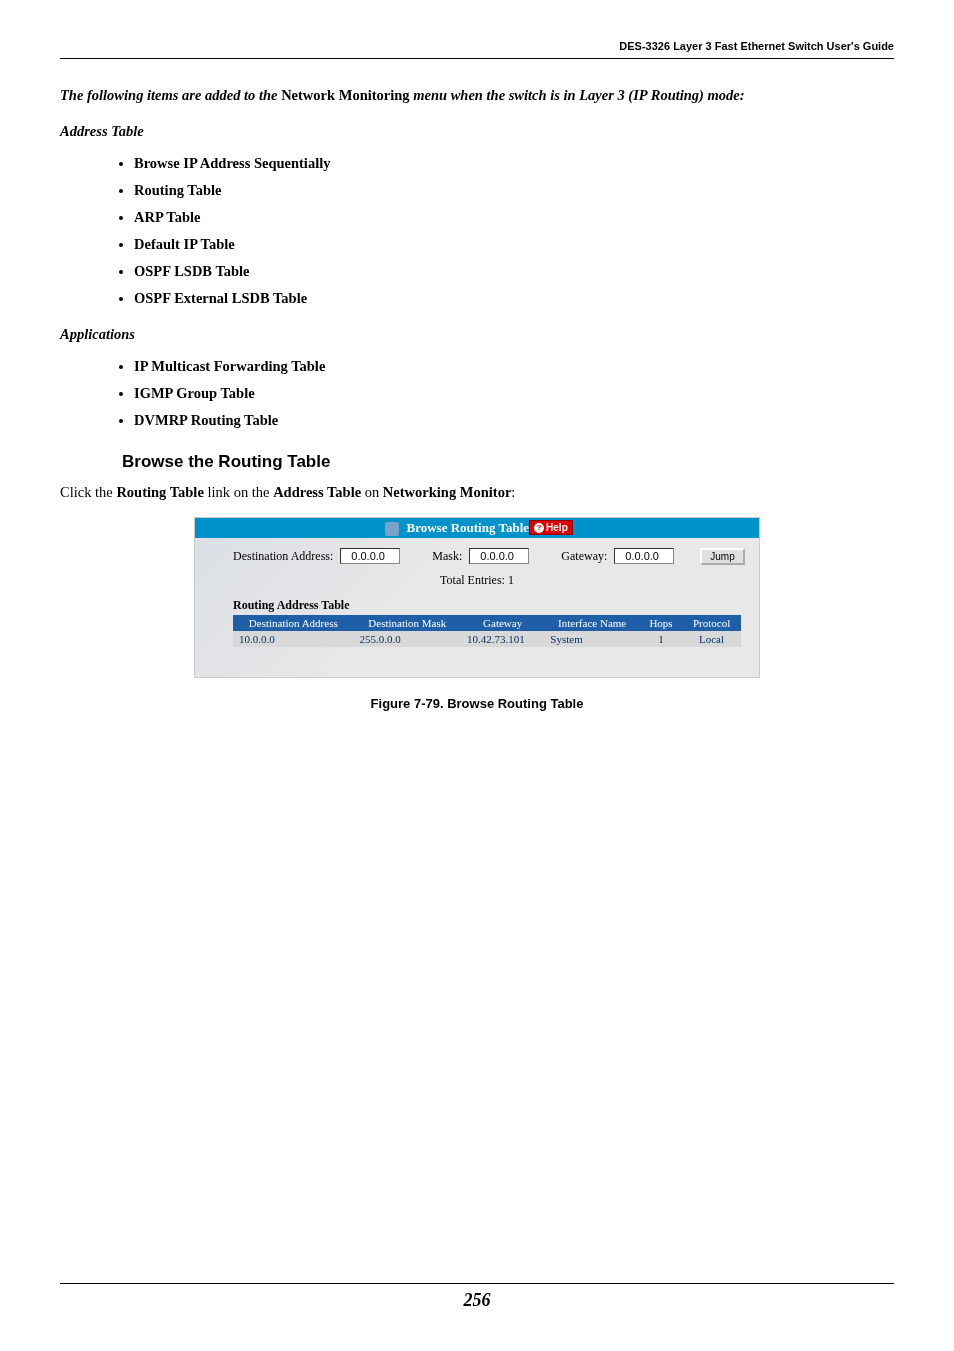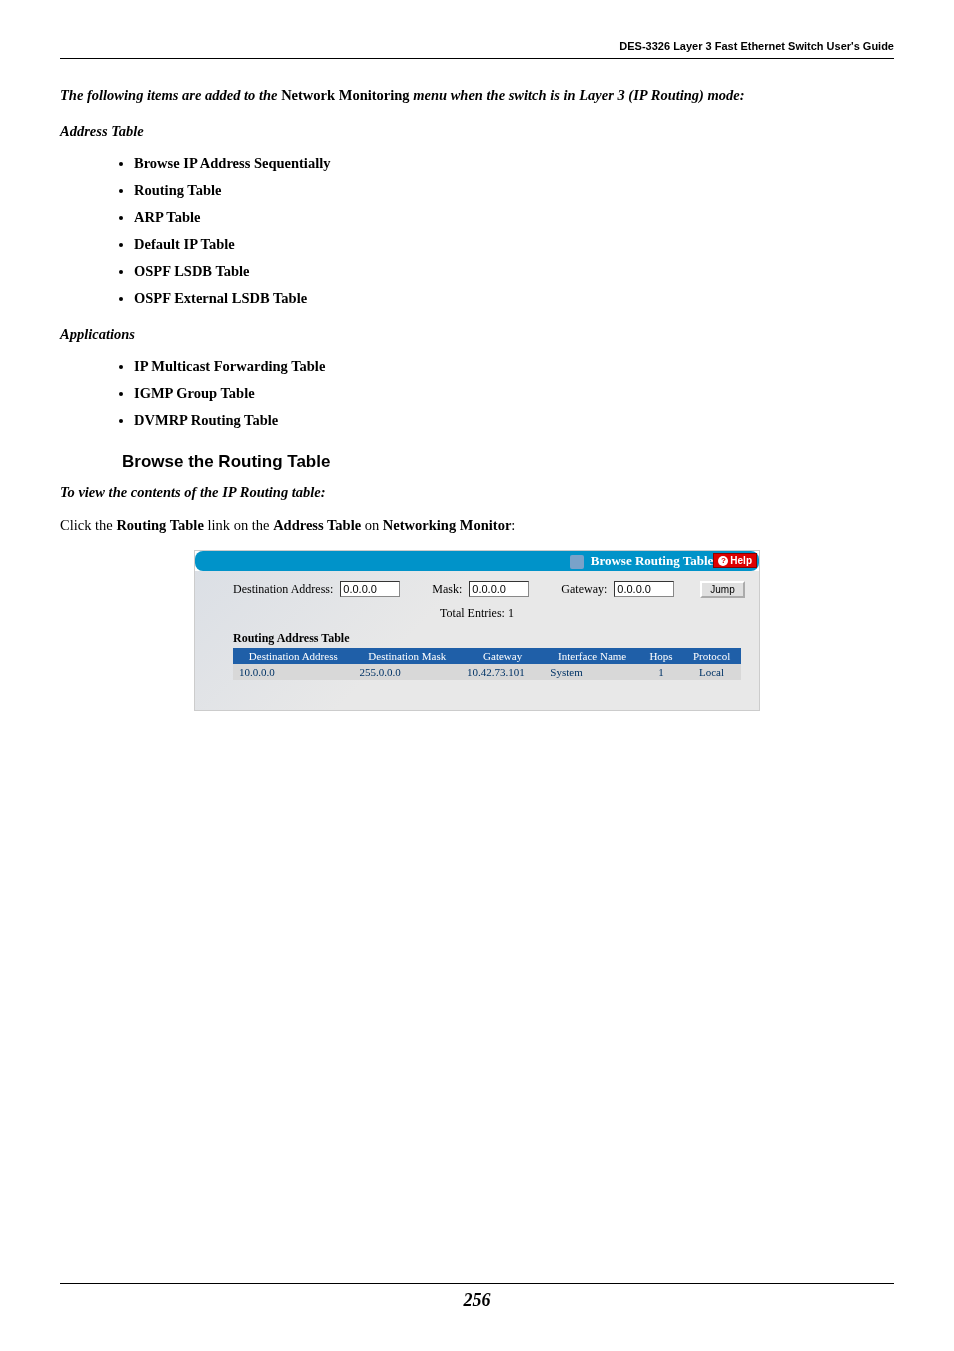--- a/index.html
+++ b/index.html
@@ -70,28 +70,27 @@
   .instr b { font-weight: bold; }
 
   .panel-wrap {
     width: 564px;
     margin: 10px auto 16px auto;
     border: 1px solid #ccc;
   }
   .panel-title {
     display: flex;
     align-items: center;
-    justify-content: flex-end;
+    justify-content: center;
     background: #0093c9;
     color: #fff;
     font-family: 'Times New Roman', serif;
     font-weight: bold;
     font-size: 13px;
     padding: 2px 2px 2px 6px;
-    border-radius: 8px;
   }
   .gear-icon {
     display: inline-block;
     width: 14px;
     height: 14px;
     background: #7aa2c9;
     margin-right: 4px;
     vertical-align: middle;
     border-radius: 2px;
   }
@@ -132,21 +131,21 @@
     align-items: center;
     gap: 7px;
     margin-left: 30px;
     margin-bottom: 8px;
   }
   .filter-row label { white-space: nowrap; }
   .ip-input {
     background: #fff;
     border: 1px inset #888;
     font-size: 11px;
-    padding: 1px 2px;
+    padding: 1px 10px;
     width: 60px;
     box-sizing: border-box;
   }
   .jump-btn {
     background: #e0e0e0;
     border: 2px outset #fff;
     font-family: Liberation Sans, sans-serif;
     font-size: 10px;
     padding: 1px 8px;
     cursor: pointer;
@@ -229,21 +228,20 @@
 
   <p class="section-label">Applications</p>
   <ul class="bullets">
     <li>IP Multicast Forwarding Table</li>
     <li>IGMP Group Table</li>
     <li>DVMRP Routing Table</li>
   </ul>
 
   <div class="h3">Browse the Routing Table</div>
 
-  <p class="instr-italic">To view the contents of the IP Routing table:</p>
 
   <p class="instr">
     <span>Click the </span><b>Routing Table</b><span> link on the </span><b>Address Table</b><span> on </span><b>Networking Monitor</b><span>:</span>
   </p>
 
   <div class="panel-wrap">
     <div class="panel-title">
       <span>
         <span class="gear-icon"></span>
         <span>Browse Routing Table</span>
@@ -284,18 +282,19 @@
           <td>10.42.73.101</td>
           <td>System</td>
           <td>1</td>
           <td>Local</td>
         </tr>
       </tbody>
         </table>
     </div>
   </div>
 
+  <div class="caption">Figure 7-79.  Browse Routing Table</div>
 
 </div>
 
 <div class="footer">
   <span>256</span>
 </div>
 
 </body></html>

